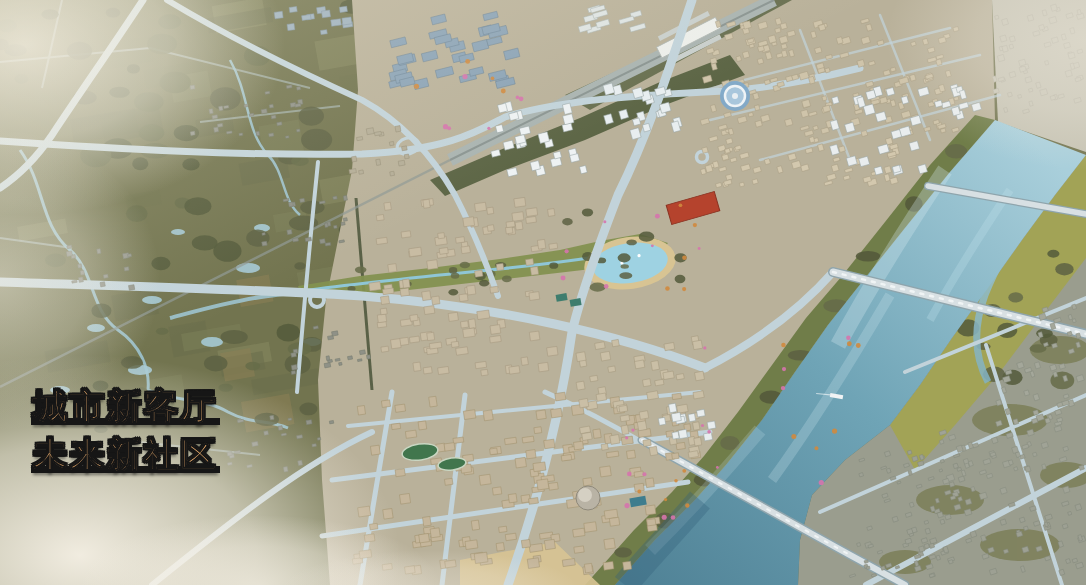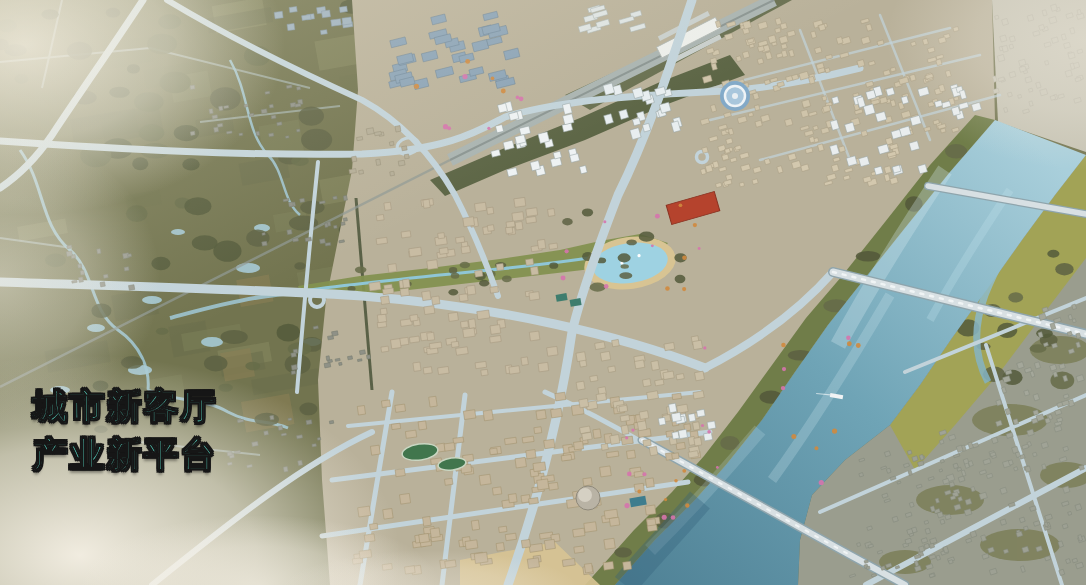--- a/index.html
+++ b/index.html
@@ -1409,17 +1409,17 @@
     <ellipse cx="80" cy="555" rx="320" ry="200" fill="url(#fogGrad)"></ellipse>
     <ellipse cx="260" cy="585" rx="180" ry="70" fill="url(#fogGrad)" opacity="0.75"></ellipse>
     <ellipse cx="430" cy="590" rx="150" ry="40" fill="url(#fogGrad)" opacity="0.4"></ellipse>
     <ellipse cx="25" cy="45" rx="260" ry="170" fill="url(#fogGrad)" opacity="0.85"></ellipse>
     <ellipse cx="0" cy="280" rx="160" ry="150" fill="url(#fogGrad)" opacity="0.55"></ellipse>
     <ellipse cx="1086" cy="40" rx="200" ry="130" fill="url(#fogGrad)" opacity="0.45"></ellipse>
     <rect x="0" y="0" width="1086" height="585" fill="url(#sheenGrad)"></rect>
   </g>
 </svg>
 
-<div class="slogan" style="color: #5eead4; text-shadow: rgb(22, 22, 22) -2px -2px 0px, rgb(22, 22, 22) 2px -2px 0px, rgb(22, 22, 22) -2px 2px 0px, rgb(22, 22, 22) 2px 2px 0px, rgb(22, 22, 22) -2px 0px 0px, rgb(22, 22, 22) 2px 0px 0px, rgb(22, 22, 22) 0px -2px 0px, rgb(22, 22, 22) 0px 2px 0px, rgba(0, 0, 0, 0.45) 0px 4px 3px; -webkit-text-stroke: 1px rgb(22, 22, 22);">
+<div class="slogan" style="color: #fdba74; text-shadow: rgb(22, 22, 22) -2px -2px 0px, rgb(22, 22, 22) 2px -2px 0px, rgb(22, 22, 22) -2px 2px 0px, rgb(22, 22, 22) 2px 2px 0px, rgb(22, 22, 22) -2px 0px 0px, rgb(22, 22, 22) 2px 0px 0px, rgb(22, 22, 22) 0px -2px 0px, rgb(22, 22, 22) 0px 2px 0px, rgba(0, 0, 0, 0.45) 0px 4px 3px; text-decoration: underline; -webkit-text-stroke: 1px rgb(22, 22, 22);">
   <div class="slogan-line">城市新客厅</div>
-  <div class="slogan-line">产业新平台</div>
+  <div class="slogan-line">未来新社区</div>
 </div>
 </div>
 
 </body></html>

